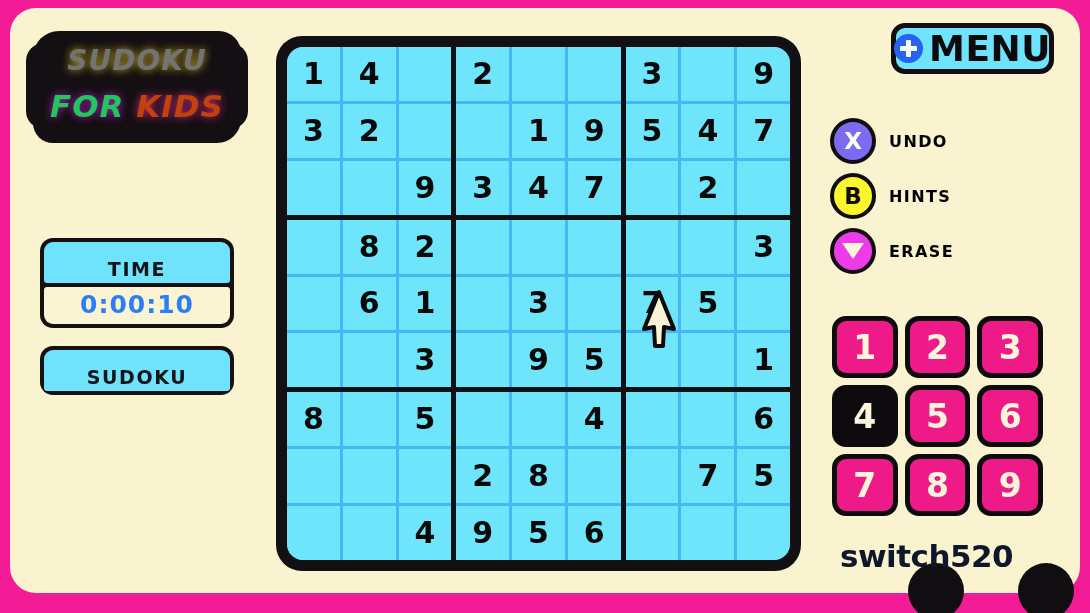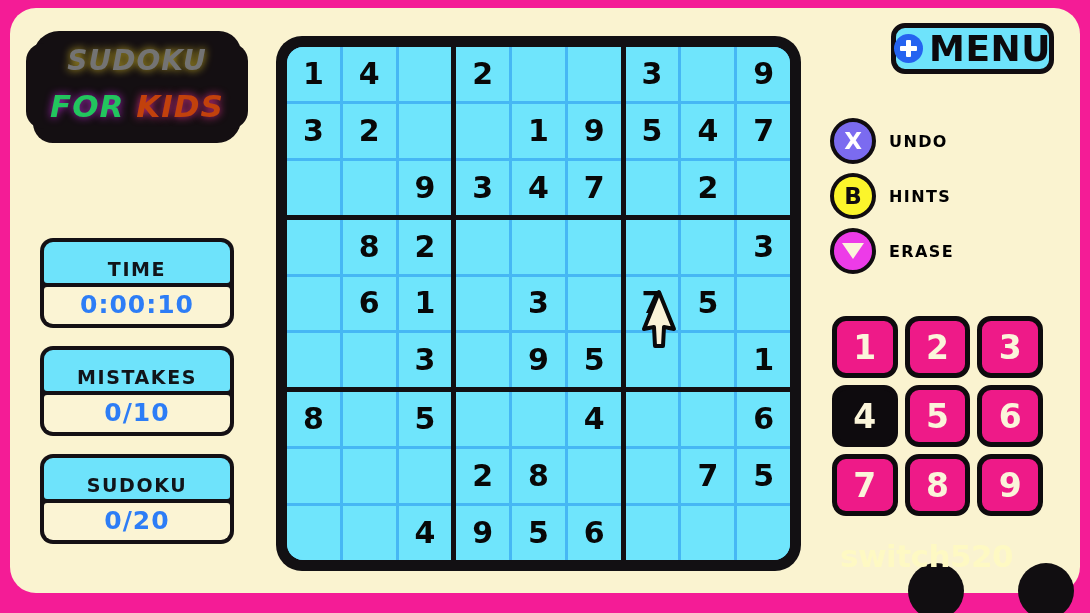--- a/index.html
+++ b/index.html
@@ -246,21 +246,21 @@
   .num-key.selected { background: #0E0B0E; }
 
   
   #watermark {
     position: absolute;
     left: 840px;
     top: 538px;
     font-family: "DejaVu Sans", "Liberation Sans", sans-serif;
     font-size: 31px;
     font-weight: 700;
-    color: #fef9c3;
+    color: #0f172a;
     letter-spacing: -.5px;
     z-index: 20;
   }
   #wm-faces { position: absolute; left: 908px; top: 563px; z-index: 15; }
   .wm-face {
     position: absolute;
     width: 56px; height: 56px;
     border-radius: 50%;
     background: #110E11;
   }
@@ -275,26 +275,21 @@
     <div class="logo-line" id="logo-top">SUDOKU</div>
     <div class="logo-line" id="logo-bot"><span id="logo-for">FOR</span> <span id="logo-kids">KIDS</span></div>
   </div>
 
   <div id="stats">
     <div class="stat">
       <div class="stat-head">TIME</div>
       <div class="stat-val">0:00:10</div>
     </div>
     <div class="stat">
-      <div class="stat-head">MISTAKES</div>
-      <div class="stat-val">0/10</div>
-    </div>
-    <div class="stat">
       <div class="stat-head">SUDOKU</div>
-      <div class="stat-val">0/20</div>
     </div>
   </div>
 
   <div id="board">
     <div id="grid">
         <div class="box">
           <div class="cell">1</div>
           <div class="cell">4</div>
           <div class="cell"></div>
           <div class="cell">3</div>

